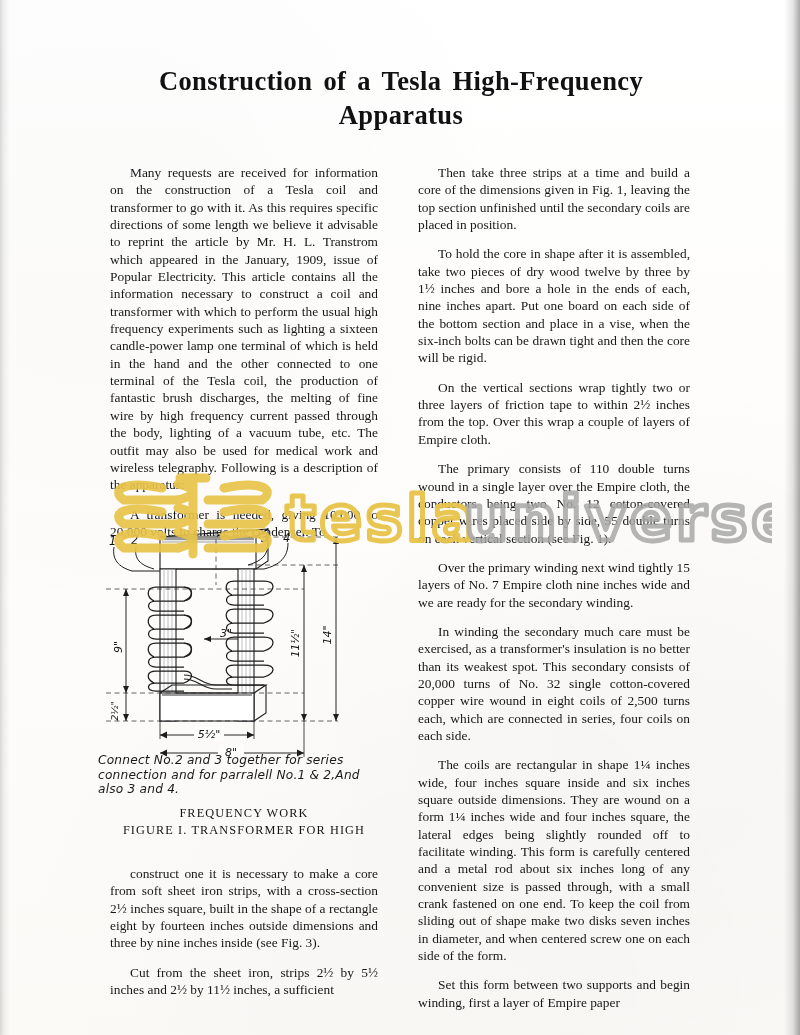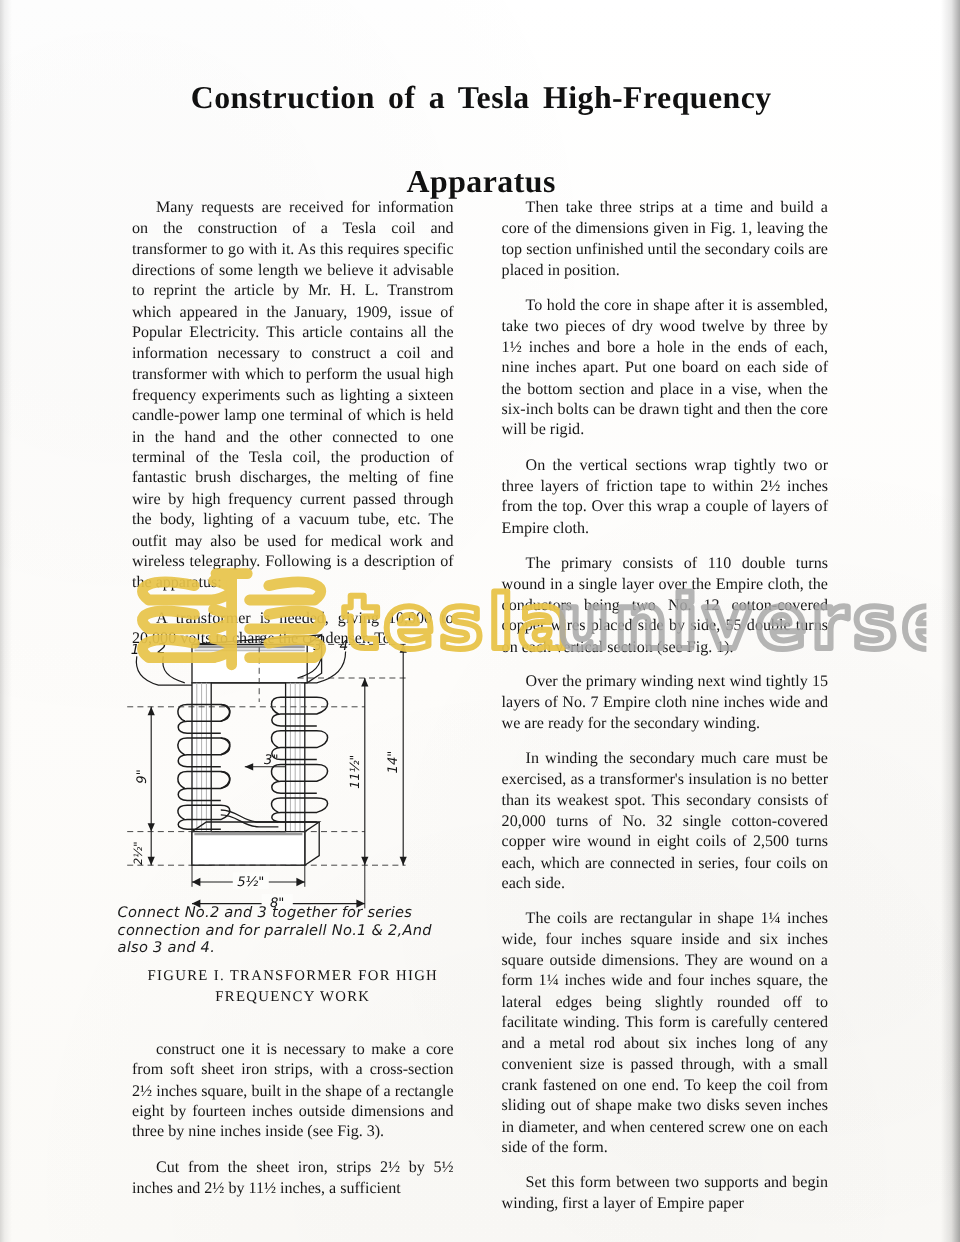--- a/index.html
+++ b/index.html
@@ -50,21 +50,21 @@
     width: 610px;
     text-align: center;
     font-family: "Liberation Serif", "DejaVu Serif", serif;
     font-weight: bold;
     font-size: 26.5px;
     line-height: 1.30;
     letter-spacing: 0.4px;
     color: #111111;
     word-spacing: 4px;
   }
-  #title .ln2 { display: block; margin-top: 36px; }
+  #title .ln2 { display: block; }
 
   
   .column {
     position: absolute;
     width: 292px;
     font-size: 13.4px;
     line-height: 17.35px;
     color: #171717;
     text-align: justify;
     text-justify: inter-word;
@@ -275,22 +275,22 @@
     </svg>
   </div>
 
   <div id="fig-handnote">
     <div>Connect No.2 and 3 together for series</div>
     <div>connection and for parralell No.1 &amp; 2,And</div>
     <div>also 3 and 4.</div>
   </div>
 
   <div id="fig-caption">
+    <div>FREQUENCY WORK</div>
     <div>FIGURE I.  TRANSFORMER FOR HIGH</div>
-    <div>FREQUENCY WORK</div>
   </div>
 
   <div class="column" id="col-left-bot">
     <p>construct one it is necessary to make a core from soft sheet iron strips, with a cross-section 2½ inches square, built in the shape of a rectangle eight by fourteen inches outside dimensions and three by nine inches inside (see Fig. 3).</p>
     <p>Cut from the sheet iron, strips 2½ by 5½ inches and 2½ by 11½ inches, a sufficient</p>
   </div>
 
   <div id="watermark">
     <svg width="744" height="110" viewBox="0 0 744 110" xmlns="http://www.w3.org/2000/svg">
 

